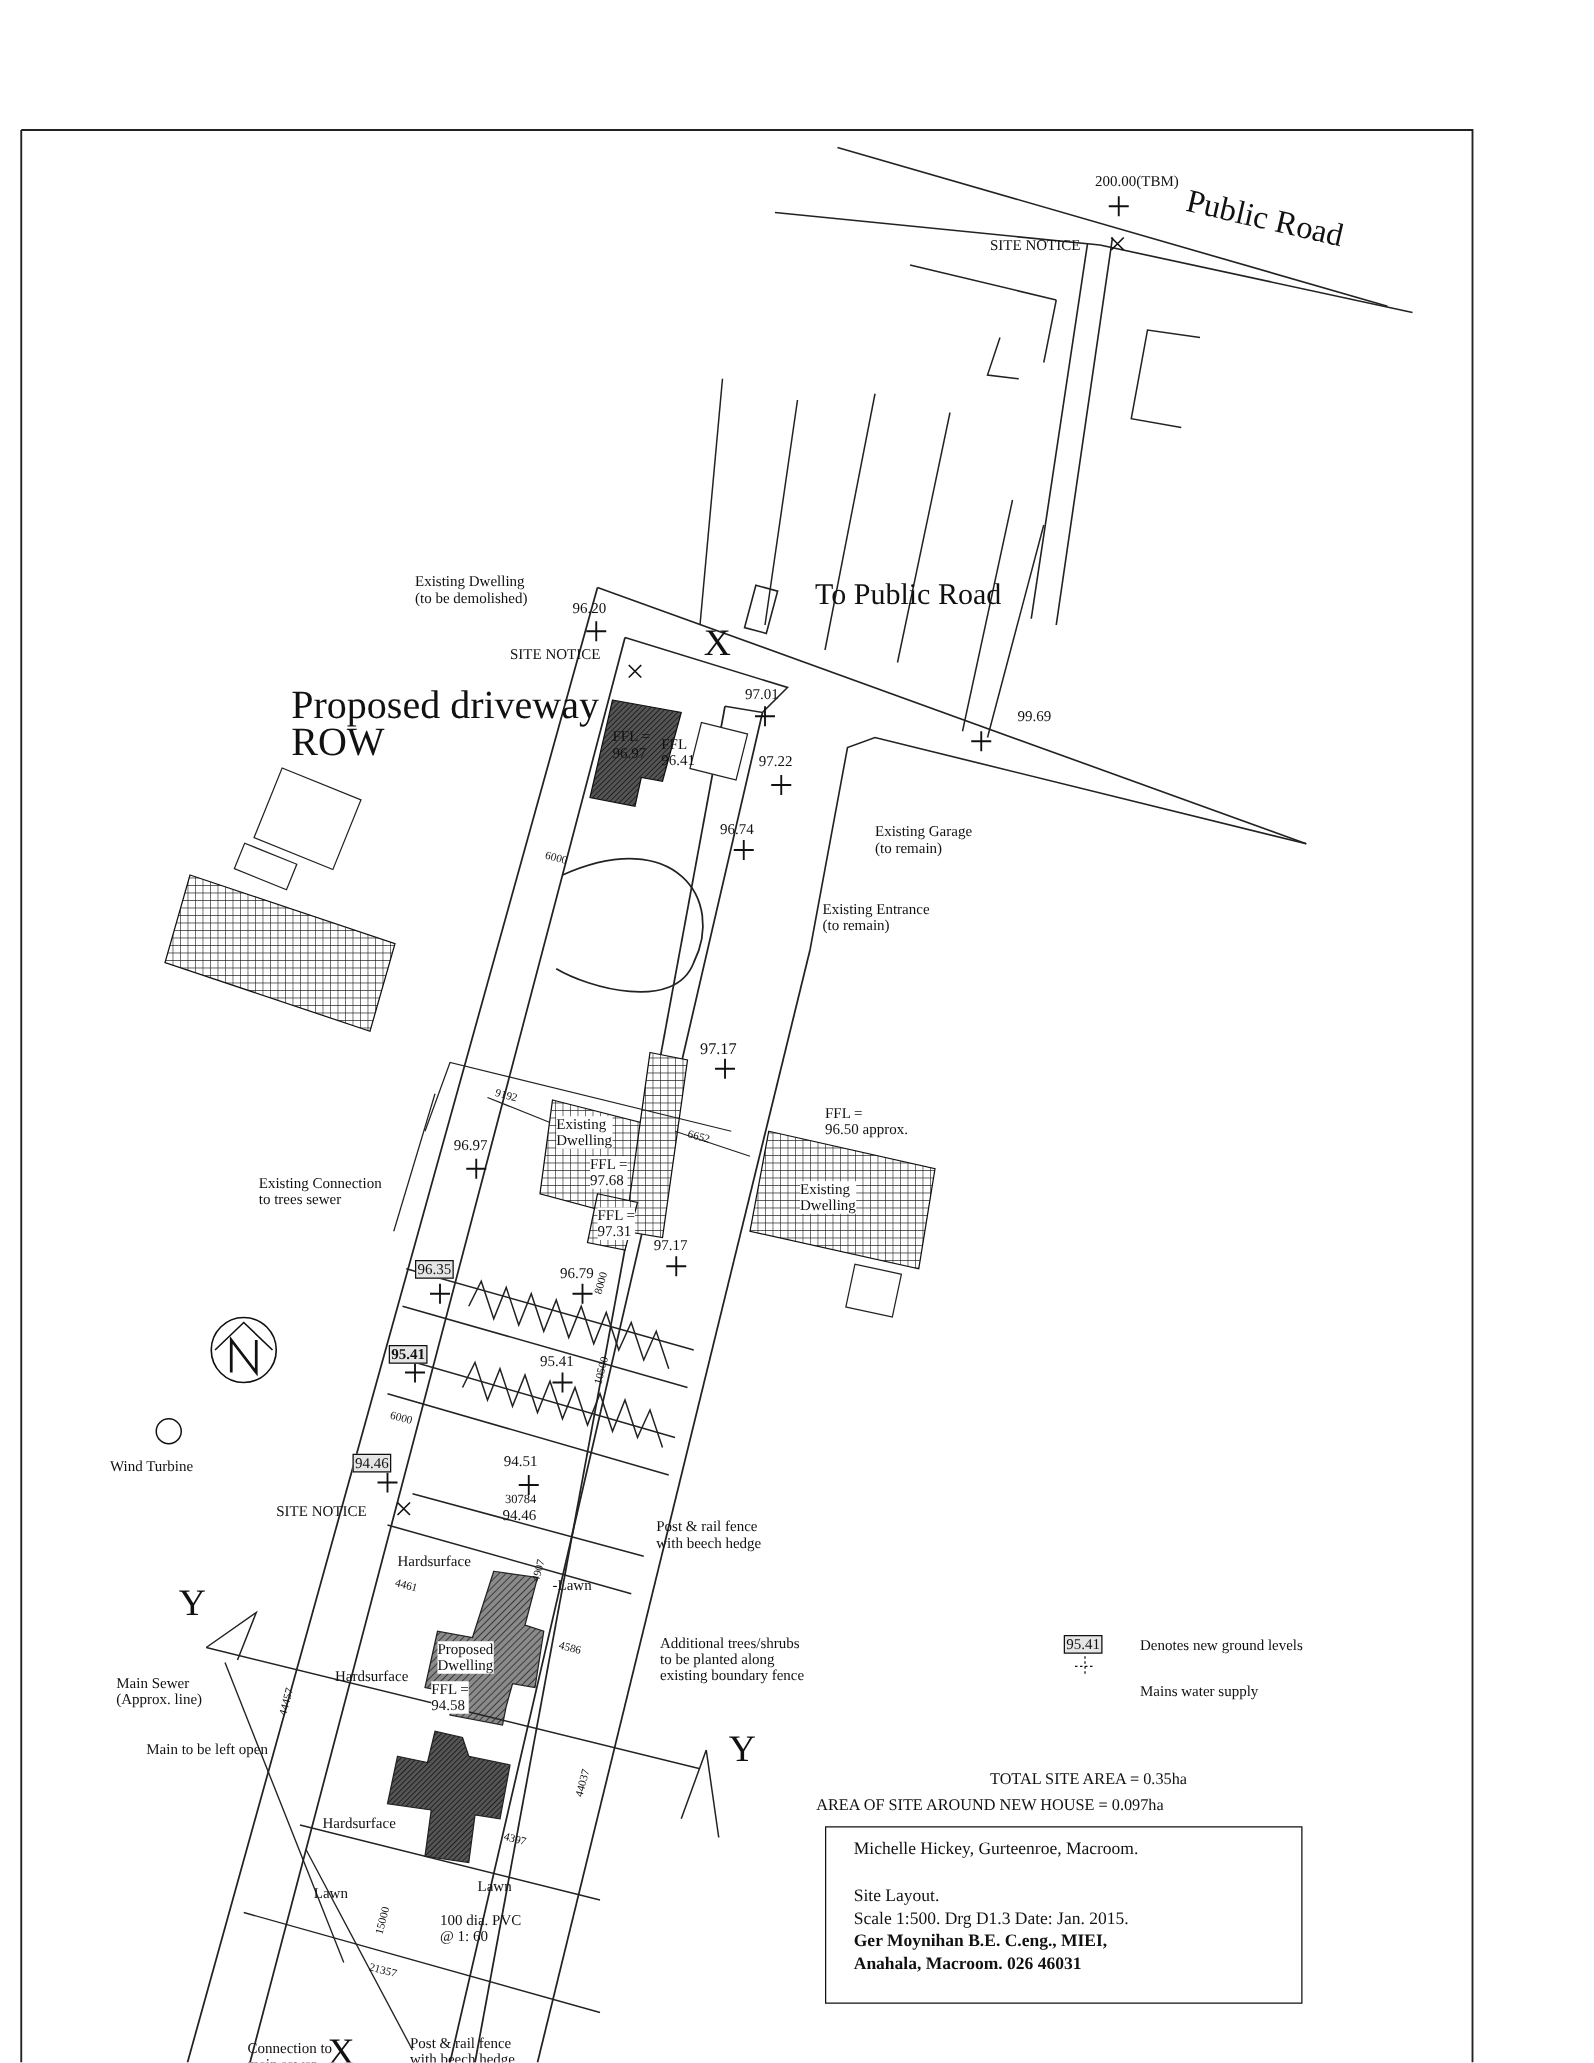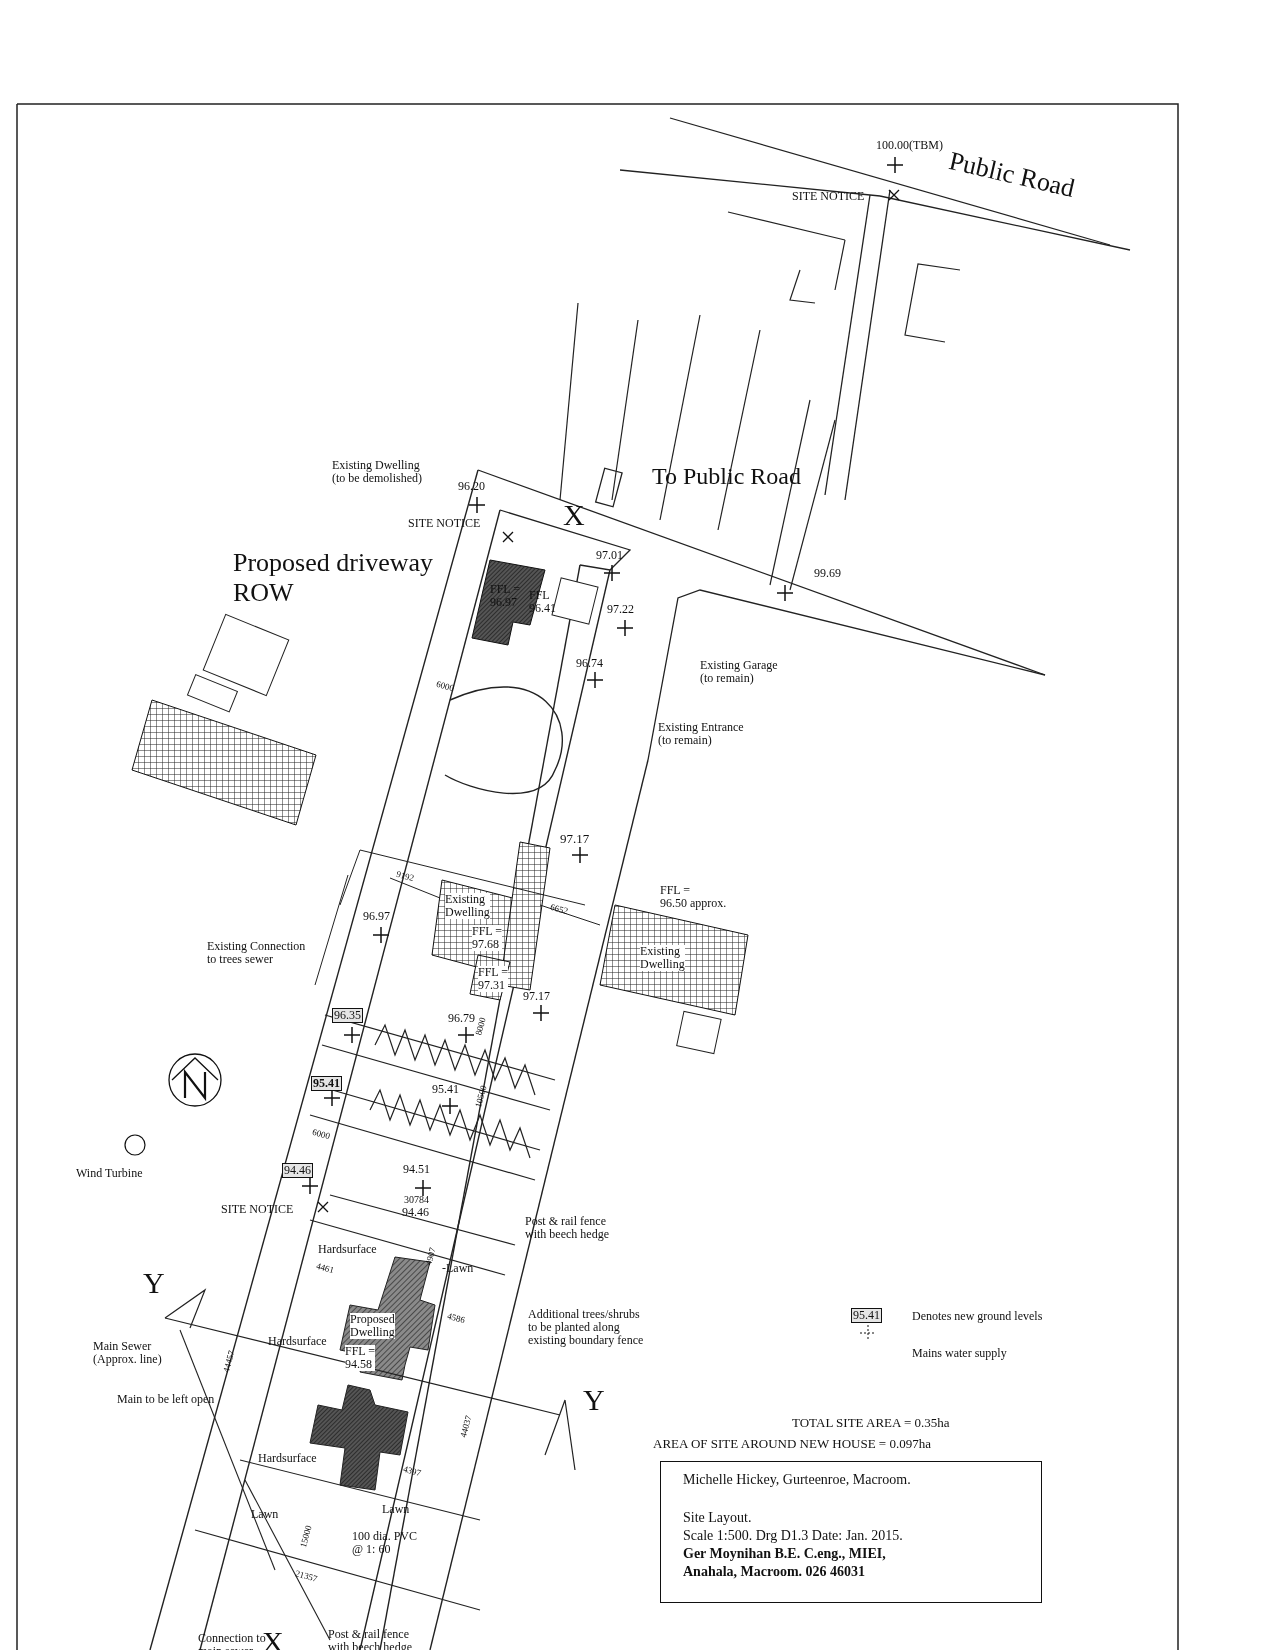--- a/index.html
+++ b/index.html
@@ -1,19 +1,19 @@
 <!DOCTYPE html>
 <html><head>
 <meta charset="utf-8">
 <style>
   html,body{margin:0;padding:0;background:#ffffff;}
   body{width:1275px;height:1650px;position:relative;overflow:hidden;font-family:"Liberation Serif","DejaVu Serif",serif;color:#111;}
   svg{position:absolute;left:0;top:0;}
   .lbl{position:absolute;white-space:nowrap;font-size:12px;line-height:13px;color:#111;}
-  .lbl.big{font-size:26px;line-height:30px;}
+  .lbl.big{font-size:32px;line-height:30px;}
   .lbl.road{font-size:24px;}
   .lbl.mid{font-size:13px;}
   .boxed{border:1px solid #111;padding:0 1px;background:#e5e5e5;}
   .title-block{position:absolute;left:660px;top:1461px;width:380px;height:140px;border:1.5px solid #111;}
   .title-block .row{position:absolute;left:22px;font-size:14px;white-space:nowrap;}
   .title-block .row.bold{font-weight:bold;}
 </style>
 </head>
 <body>
 
@@ -155,21 +155,21 @@
 
   <g stroke="#111" stroke-width="1">
     <line x1="868" y1="1325" x2="868" y2="1340" stroke-dasharray="2,2"></line>
     <line x1="860" y1="1333" x2="876" y2="1333" stroke-dasharray="2,2"></line>
   </g>
 </svg>
 
 <div class="lbl road" style="left:948px;top:168px;transform:rotate(13deg);font-size:26px;">Public Road</div>
 <div class="lbl road" style="left:652px;top:470px;font-size:24px;">To Public Road</div>
 
-<div class="lbl" style="left:876px;top:139px;">100.00(TBM)</div>
+<div class="lbl" style="left:876px;top:139px;">200.00(TBM)</div>
 <div class="lbl" style="left:458px;top:480px;">96.20</div>
 <div class="lbl" style="left:596px;top:549px;">97.01</div>
 <div class="lbl" style="left:768px;top:567px;padding-left:46px;">99.69</div>
 <div class="lbl" style="left:607px;top:603px;">97.22</div>
 <div class="lbl" style="left:576px;top:657px;">96.74</div>
 <div class="lbl mid" style="left:560px;top:832px;">97.17</div>
 <div class="lbl" style="left:363px;top:910px;">96.97</div>
 <div class="lbl" style="left:523px;top:990px;">97.17</div>
 <div class="lbl" style="left:448px;top:1012px;">96.79</div>
 <div class="lbl boxed" style="left:332px;top:1008px;">96.35</div>
@@ -230,21 +230,21 @@
   <div>Existing</div>
   <div>Dwelling</div>
 </div>
 <div class="lbl" style="left:207px;top:940px;">
   <div>Existing Connection</div>
   <div>to trees sewer</div>
 </div>
 <div class="lbl" style="left:472px;top:1020px;font-size:9px;transform:rotate(-75deg);">8000</div>
 <div class="lbl" style="left:470px;top:1090px;font-size:9px;transform:rotate(-75deg);">10500</div>
 <div class="lbl" style="left:312px;top:1128px;font-size:9px;transform:rotate(15deg);">6000</div>
-<div class="lbl" style="left:76px;top:1167px;text-align:right;">Wind Turbine</div>
+<div class="lbl" style="left:88px;top:1167px;text-align:right;">Wind Turbine</div>
 <div class="lbl" style="left:404px;top:1193px;font-size:10px;">30784</div>
 <div class="lbl" style="left:525px;top:1215px;">
   <div>Post &amp; rail fence</div>
   <div>with beech hedge</div>
 </div>
 <div class="lbl" style="left:318px;top:1243px;">Hardsurface</div>
 <div class="lbl" style="left:316px;top:1262px;font-size:9px;transform:rotate(15deg);">4461</div>
 <div class="lbl" style="left:422px;top:1250px;font-size:9px;transform:rotate(-75deg);">4907</div>
 <div class="lbl" style="left:442px;top:1262px;">-Lawn</div>
 <div class="lbl" style="left:447px;top:1312px;font-size:9px;transform:rotate(15deg);">4586</div>

